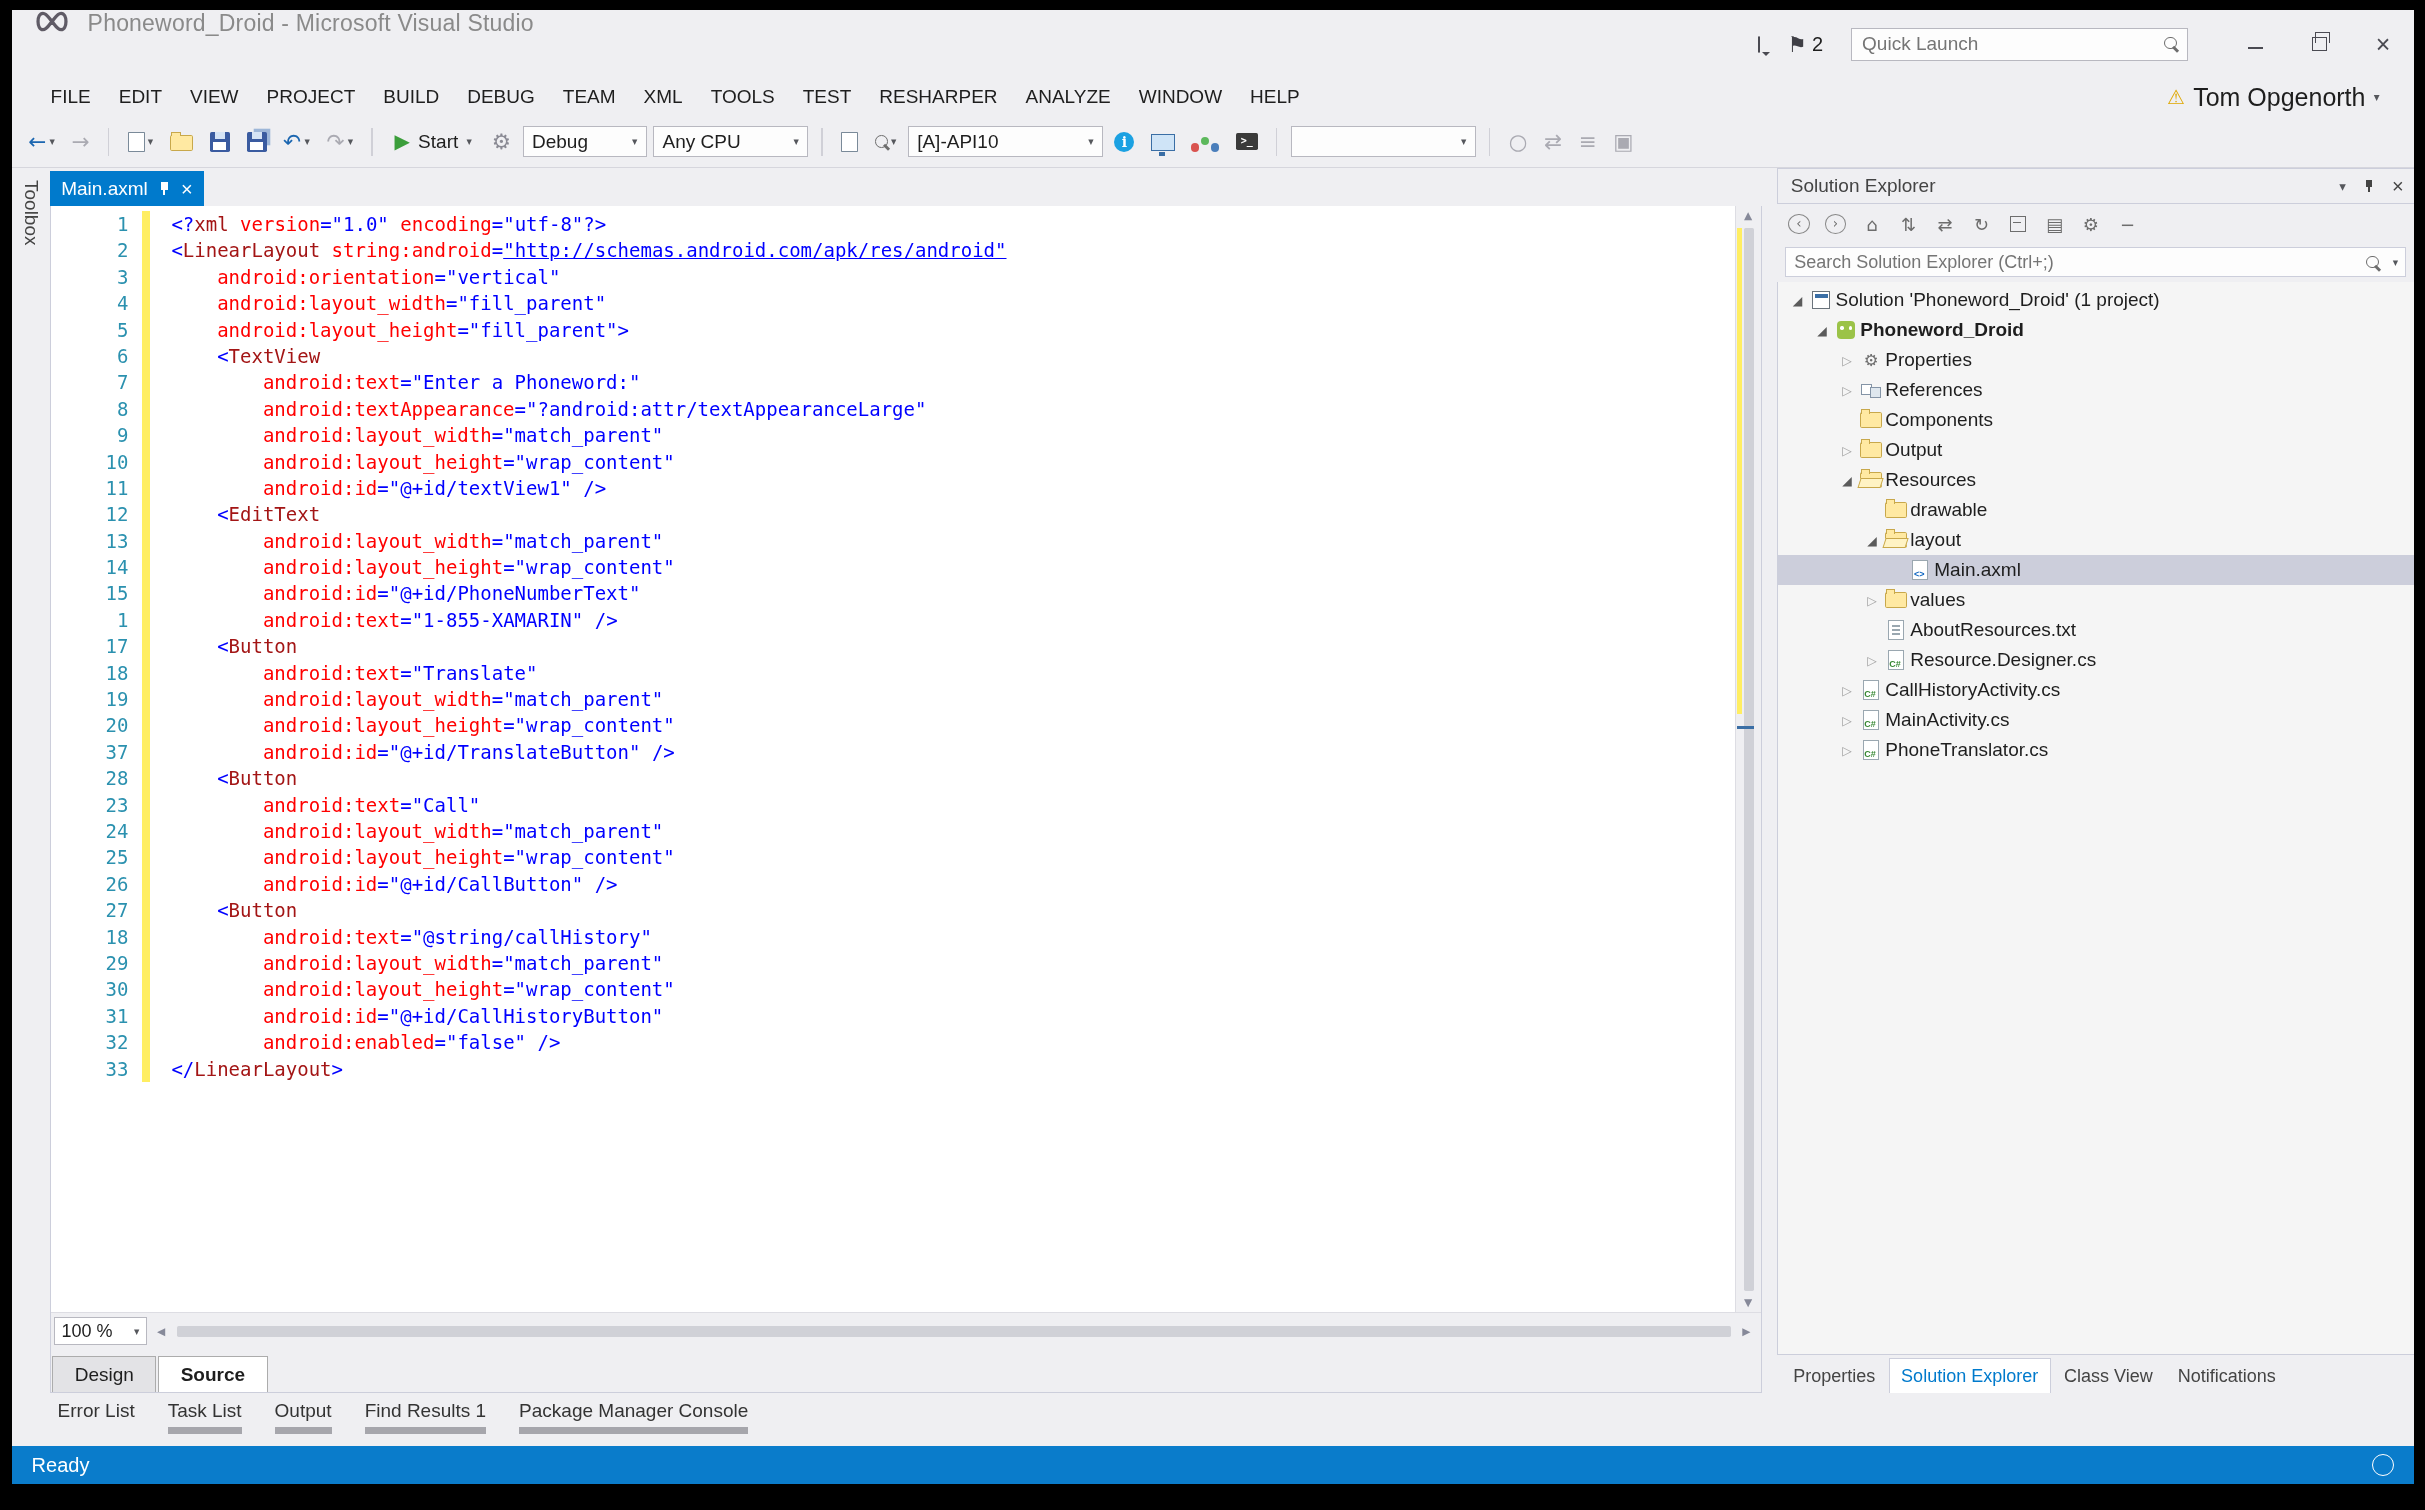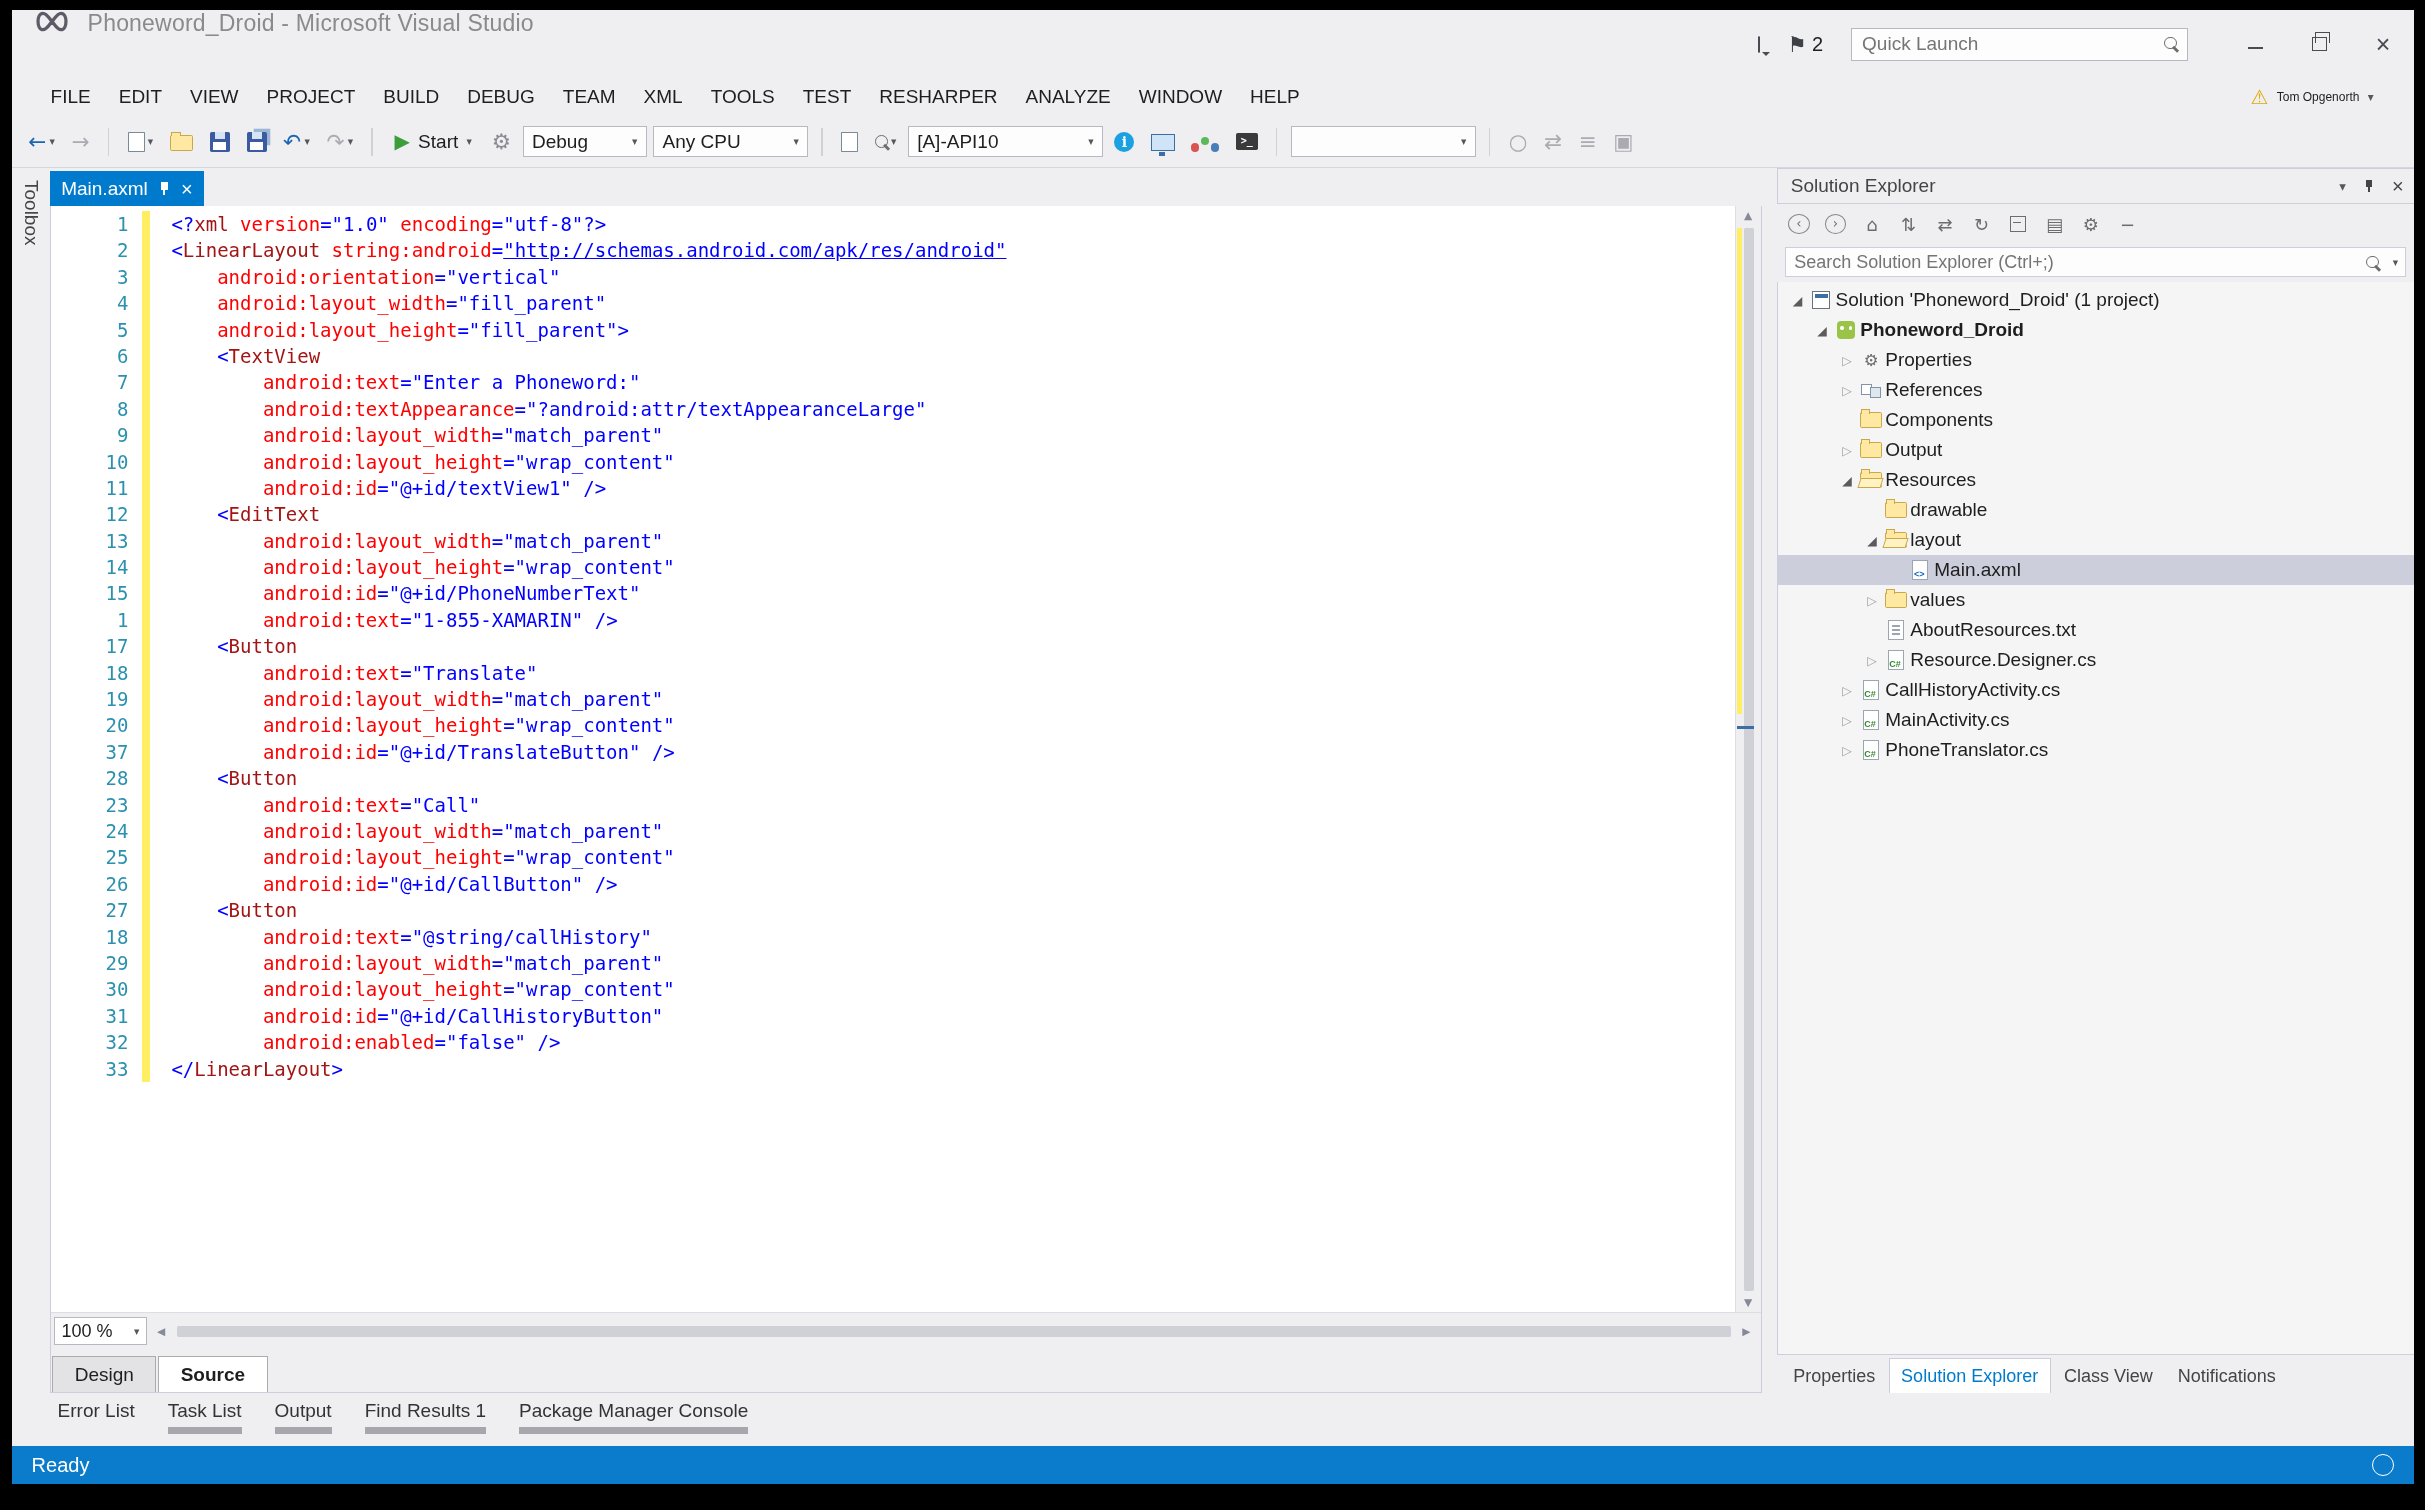--- a/index.html
+++ b/index.html
@@ -26,26 +26,26 @@
        font-size:19px;color:#555;padding:0 38px 0 10px;font-family:"Liberation Sans",sans-serif;outline:none;}
   .quicklaunch .mag{position:absolute;right:11.6px;top:9px;}
   .winbtns{display:flex;align-items:center;gap:36px;margin-left:25px;}
   .winbtn{width:28px;height:25px;display:flex;align-items:center;justify-content:center;color:#4A4A52;cursor:default;}
   .minbar{width:15px;height:2.5px;background:#4A4A52;margin-top:8.3px;}
   .restore{width:13.2px;height:11.6px;border:1.7px solid #4A4A52;position:relative;background:var(--window-bg,#EFEFF2);}
   .restore::before{content:'';position:absolute;left:2.5px;top:-5.8px;width:13.2px;height:10px;border:1.7px solid #4A4A52;border-bottom:none;}
   .closex{font-size:25px;line-height:25px;}
 
   
-  .menubar{height:38px;display:flex;align-items:center;flex:none;padding:0 10px 0 25px;}
+  .menubar{height:38px;display:flex;align-items:center;flex:none;padding:0 4px 0 25px;}
   .menu-item{font-size:19px;color:#1E1E1E;padding:0 14px;cursor:default;}
   .menu-spacer{flex:1;}
   .account{display:flex;align-items:center;gap:8.3px;margin-right:30px;}
   .warn{color:#DFA700;font-size:20px;}
-  .account-name{font-size:12px;color:#1E1E1E;}
+  .account-name{font-size:25px;color:#1E1E1E;}
   .account .caret{font-size:11.6px;color:#55575C;}
 
   
   .toolbar{height:51px;display:flex;align-items:center;flex:none;padding:0 11.6px;gap:6.6px;
            border-bottom:0.8px solid #D6D6DD;}
   .tbtn{display:inline-flex;align-items:center;gap:3.3px;padding:3.3px 5px;border-radius:1.7px;}
   .tsep{width:1.7px;height:28px;background:#D0D0D7;margin:0 6.6px;flex:none;}
   .glyph{font-size:21.5px;line-height:21.5px;}
   .blue{color:#1B66B0;} .gray{color:#AAAAB2;} .dim{color:#8A8A94;}
   .caret{font-size:10.7px;color:#55575C;}

